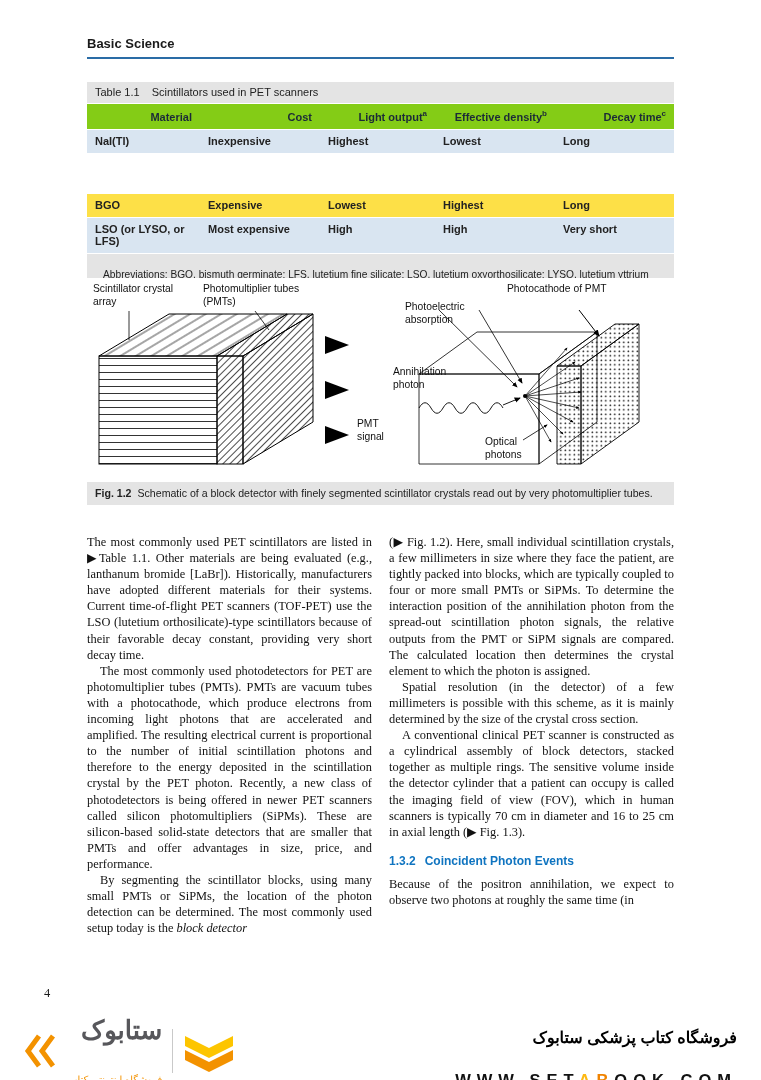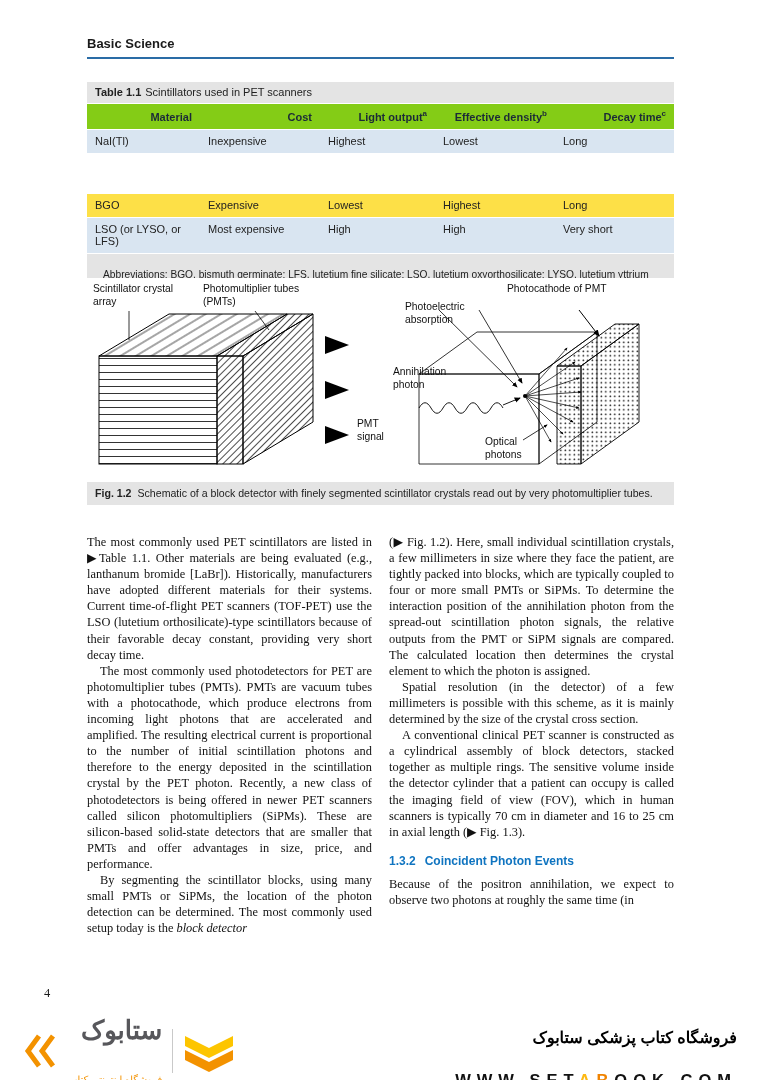--- a/index.html
+++ b/index.html
@@ -10,22 +10,22 @@
     font-family:"Liberation Sans", sans-serif; color:#1a1a1a;
   }
 
   
   .running-header { position:absolute; left:87px; top:36px; font-size:13px; font-weight:bold; }
   .header-rule { position:absolute; left:87px; top:57px; width:587px; height:2px; background:#2a6ca6; }
 
   
   .tbl { position:absolute; left:87px; top:82px; width:587px; font-size:11px; color:#222; }
   .tbl-caption { background:#e4e4e4; padding:4px 8px 5px; }
-  .tbl-caption .cap-label { font-weight:bold; margin-right:4px; }
-  .t-row { display:grid; grid-template-columns:113px 120px 115px 120px 1fr; border-top:1px solid #fff; }
+  .tbl-caption .cap-label { font-weight:normal; margin-right:12px; }
+  .t-row { display:grid; grid-template-columns:113px 120px 115px 120px 1fr; border-top:1px solid #fff;font-weight:bold; }
   .t-row > div { padding:5px 8px 6px; }
   .t-head { background:#84cc16; font-weight:bold; color:#1b2a38;text-align:right; }
   .r-light { background:#d9e5f1; }
   .r-mid { background:#fde047;margin-top:40px; }
   .tbl sup { font-size:8px; }
   .tbl-notes { background:#e4e4e4; border-top:1px solid #fff; padding:6px 8px 7px; font-size:10.2px; line-height:13px; color:#222; }
   .tbl-notes div { margin:8px; }
   .tbl-notes sup { font-size:7.5px; }
 
   

